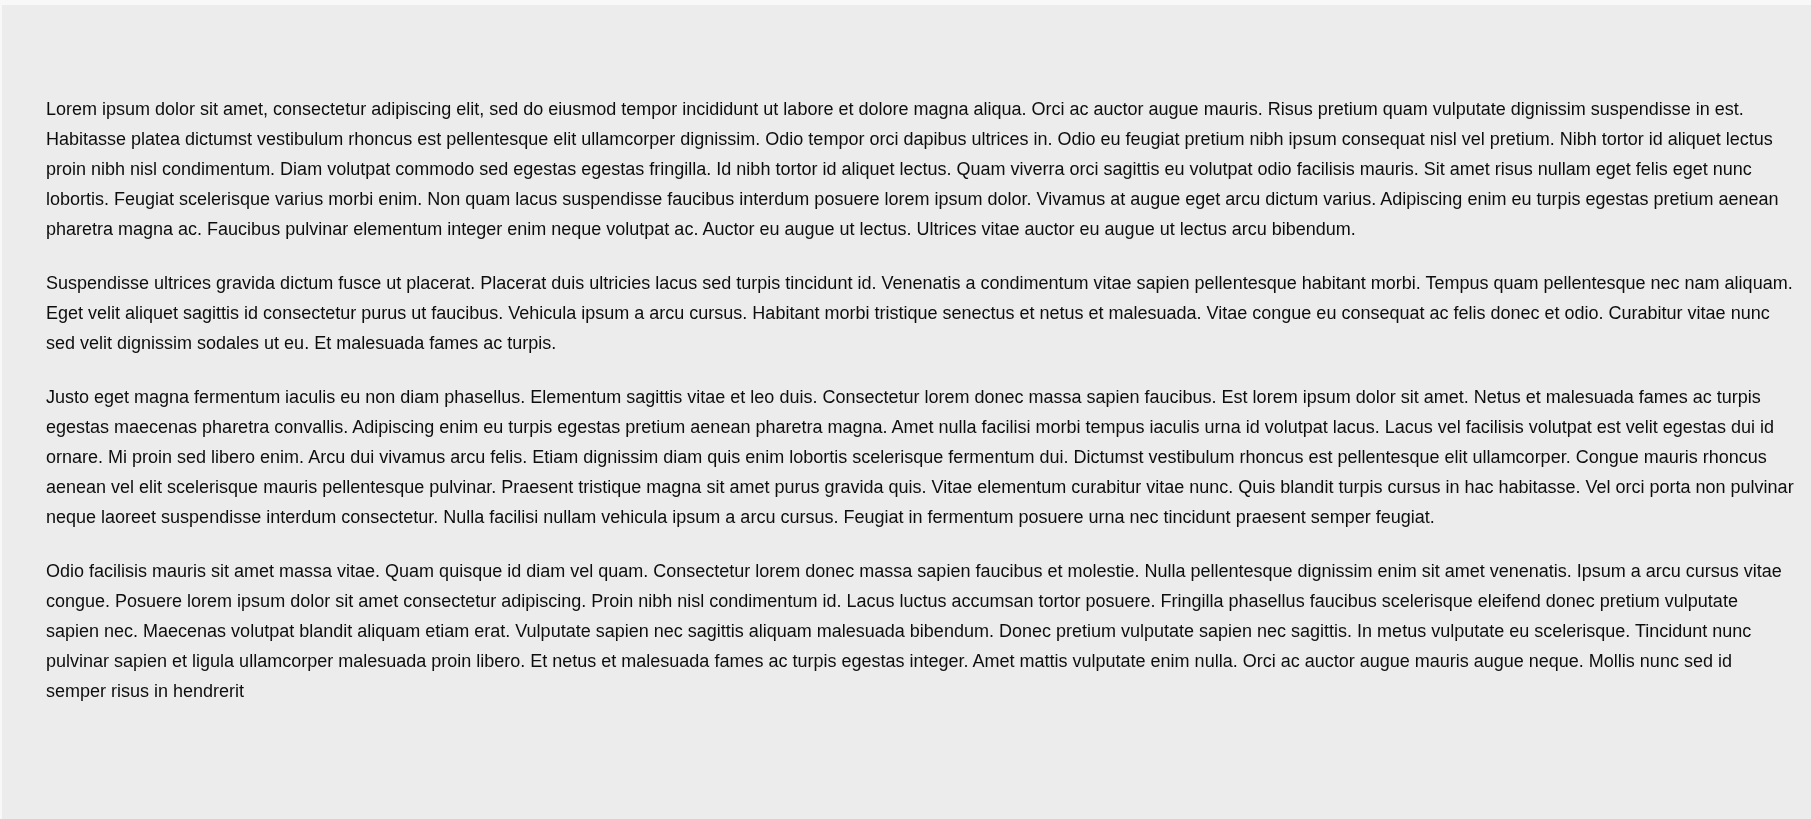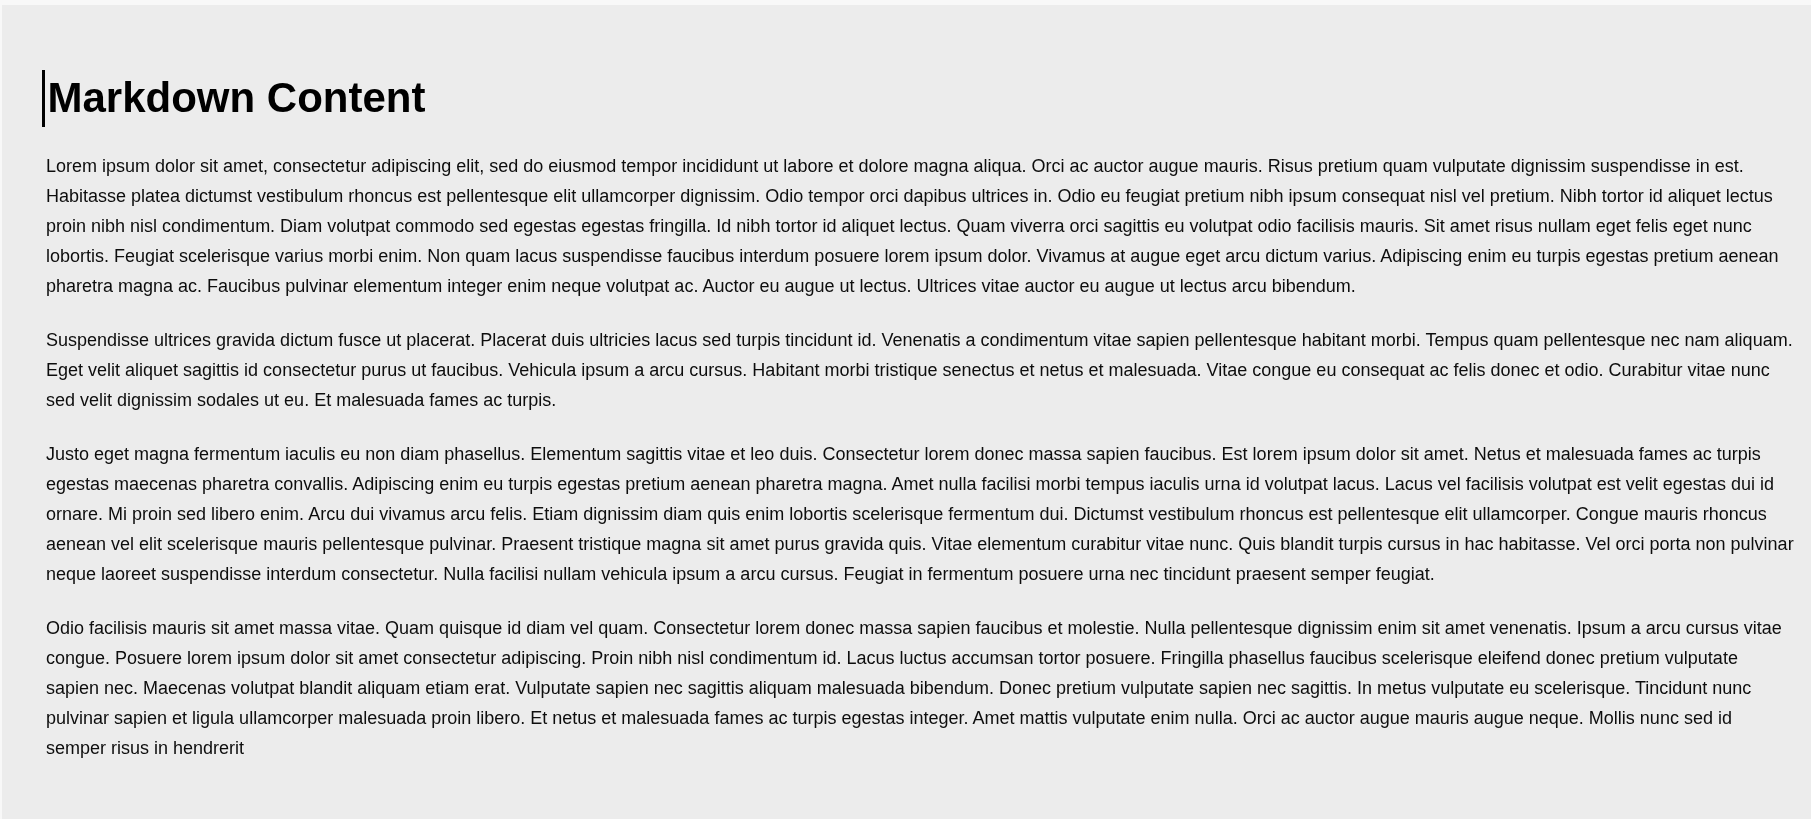--- a/index.html
+++ b/index.html
@@ -57,19 +57,18 @@
     text-align: left;
   }
 </style>
 </head>
 <body>
 
 <div class="top-edge"></div>
 <div class="left-edge"></div>
 
 <main class="content">
-  <h1 class="doc-title"><span class="caret"></span><span>Markdown Content</span></h1>
 
   <p class="doc-paragraph">Lorem ipsum dolor sit amet, consectetur adipiscing elit, sed do eiusmod tempor incididunt ut labore et dolore magna aliqua. Orci ac auctor augue mauris. Risus pretium quam vulputate dignissim suspendisse in est. Habitasse platea dictumst vestibulum rhoncus est pellentesque elit ullamcorper dignissim. Odio tempor orci dapibus ultrices in. Odio eu feugiat pretium nibh ipsum consequat nisl vel pretium. Nibh tortor id aliquet lectus proin nibh nisl condimentum. Diam volutpat commodo sed egestas egestas fringilla. Id nibh tortor id aliquet lectus. Quam viverra orci sagittis eu volutpat odio facilisis mauris. Sit amet risus nullam eget felis eget nunc lobortis. Feugiat scelerisque varius morbi enim. Non quam lacus suspendisse faucibus interdum posuere lorem ipsum dolor. Vivamus at augue eget arcu dictum varius. Adipiscing enim eu turpis egestas pretium aenean pharetra magna ac. Faucibus pulvinar elementum integer enim neque volutpat ac. Auctor eu augue ut lectus. Ultrices vitae auctor eu augue ut lectus arcu bibendum.</p>
   <p class="doc-paragraph">Suspendisse ultrices gravida dictum fusce ut placerat. Placerat duis ultricies lacus sed turpis tincidunt id. Venenatis a condimentum vitae sapien pellentesque habitant morbi. Tempus quam pellentesque nec nam aliquam. Eget velit aliquet sagittis id consectetur purus ut faucibus. Vehicula ipsum a arcu cursus. Habitant morbi tristique senectus et netus et malesuada. Vitae congue eu consequat ac felis donec et odio. Curabitur vitae nunc sed velit dignissim sodales ut eu. Et malesuada fames ac turpis.</p>
   <p class="doc-paragraph">Justo eget magna fermentum iaculis eu non diam phasellus. Elementum sagittis vitae et leo duis. Consectetur lorem donec massa sapien faucibus. Est lorem ipsum dolor sit amet. Netus et malesuada fames ac turpis egestas maecenas pharetra convallis. Adipiscing enim eu turpis egestas pretium aenean pharetra magna. Amet nulla facilisi morbi tempus iaculis urna id volutpat lacus. Lacus vel facilisis volutpat est velit egestas dui id ornare. Mi proin sed libero enim. Arcu dui vivamus arcu felis. Etiam dignissim diam quis enim lobortis scelerisque fermentum dui. Dictumst vestibulum rhoncus est pellentesque elit ullamcorper. Congue mauris rhoncus aenean vel elit scelerisque mauris pellentesque pulvinar. Praesent tristique magna sit amet purus gravida quis. Vitae elementum curabitur vitae nunc. Quis blandit turpis cursus in hac habitasse. Vel orci porta non pulvinar neque laoreet suspendisse interdum consectetur. Nulla facilisi nullam vehicula ipsum a arcu cursus. Feugiat in fermentum posuere urna nec tincidunt praesent semper feugiat.</p>
   <p class="doc-paragraph">Odio facilisis mauris sit amet massa vitae. Quam quisque id diam vel quam. Consectetur lorem donec massa sapien faucibus et molestie. Nulla pellentesque dignissim enim sit amet venenatis. Ipsum a arcu cursus vitae congue. Posuere lorem ipsum dolor sit amet consectetur adipiscing. Proin nibh nisl condimentum id. Lacus luctus accumsan tortor posuere. Fringilla phasellus faucibus scelerisque eleifend donec pretium vulputate sapien nec. Maecenas volutpat blandit aliquam etiam erat. Vulputate sapien nec sagittis aliquam malesuada bibendum. Donec pretium vulputate sapien nec sagittis. In metus vulputate eu scelerisque. Tincidunt nunc pulvinar sapien et ligula ullamcorper malesuada proin libero. Et netus et malesuada fames ac turpis egestas integer. Amet mattis vulputate enim nulla. Orci ac auctor augue mauris augue neque. Mollis nunc sed id semper risus in hendrerit</p>
 </main>
 
 </body></html>

